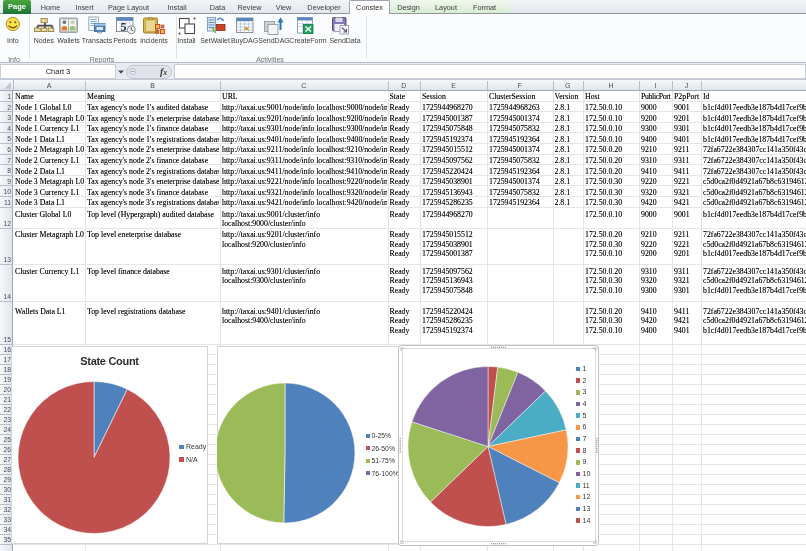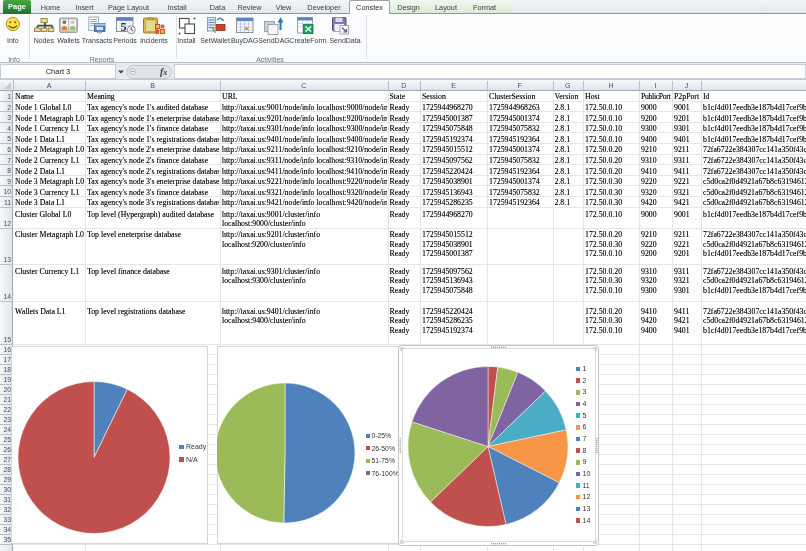--- a/index.html
+++ b/index.html
@@ -464,20 +464,21 @@
 <div class="ct" style="left:641px;top:316.2px;width:30px;">9420</div>
 <div class="ct" style="left:674px;top:316.2px;width:26px;">9421</div>
 <div class="ct" style="left:703px;top:316.2px;width:103px;">c5d0ca2f0d4921a67b8c6319461245b8f60</div>
 <div class="ct" style="left:389.5px;top:325.6px;width:29px;">Ready</div>
 <div class="ct" style="left:422px;top:325.6px;width:64px;">1725945192374</div>
 <div class="ct" style="left:585px;top:325.6px;width:53px;">172.50.0.10</div>
 <div class="ct" style="left:641px;top:325.6px;width:30px;">9400</div>
 <div class="ct" style="left:674px;top:325.6px;width:26px;">9401</div>
 <div class="ct" style="left:703px;top:325.6px;width:103px;">b1cf4d017eedb3e187b4d17cef9b4262a51</div>
 <div class="ab" style="left:11px;top:346px;width:197px;height:198px;background:#fff;border:1px solid #d5d5d5;box-sizing:border-box;"></div>
+<div class="ab" style="left:11px;top:355px;width:197px;text-align:center;font-size:11px;font-weight:bold;letter-spacing:-0.3px;color:#2f2f2f;">State Count</div>
 <svg class="ab" style="left:11px;top:346px" width="197" height="197">
 <path d="M 83.0 111.5 L 83.00 35.50 A 76 76 0 0 1 116.32 43.19 Z" fill="#4f81bd" stroke="#fff" stroke-width="0.6" stroke-opacity="0.9"></path>
 <path d="M 83.0 111.5 L 116.32 43.19 A 76 76 0 1 1 83.00 35.50 Z" fill="#c0504d" stroke="#fff" stroke-width="0.6" stroke-opacity="0.9"></path>
 </svg>
 <div class="legsq" style="left:179px;top:444.5px;background:#4f81bd;width:4.5px;height:4.5px;"></div>
 <div class="leg" style="left:186px;top:443px;">Ready</div>
 <div class="legsq" style="left:179px;top:457px;background:#c0504d;width:4.5px;height:4.5px;"></div>
 <div class="leg" style="left:186px;top:455.5px;">N/A</div>
 <div class="ab" style="left:216.5px;top:346px;width:186px;height:198px;background:#fff;border:1px solid #d5d5d5;box-sizing:border-box;"></div>
 <svg class="ab" style="left:216.5px;top:346px" width="186" height="197">

